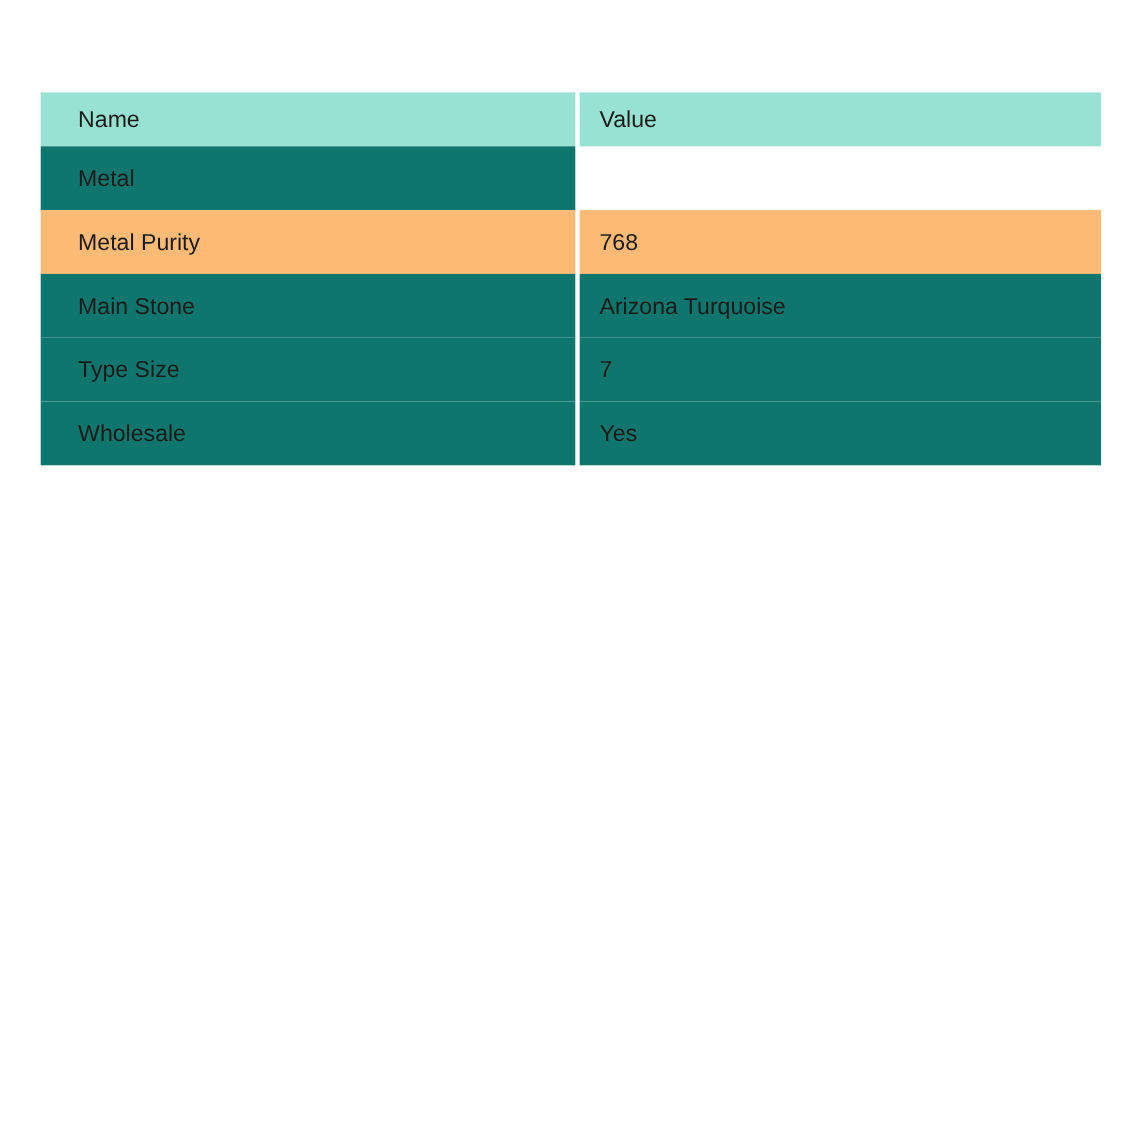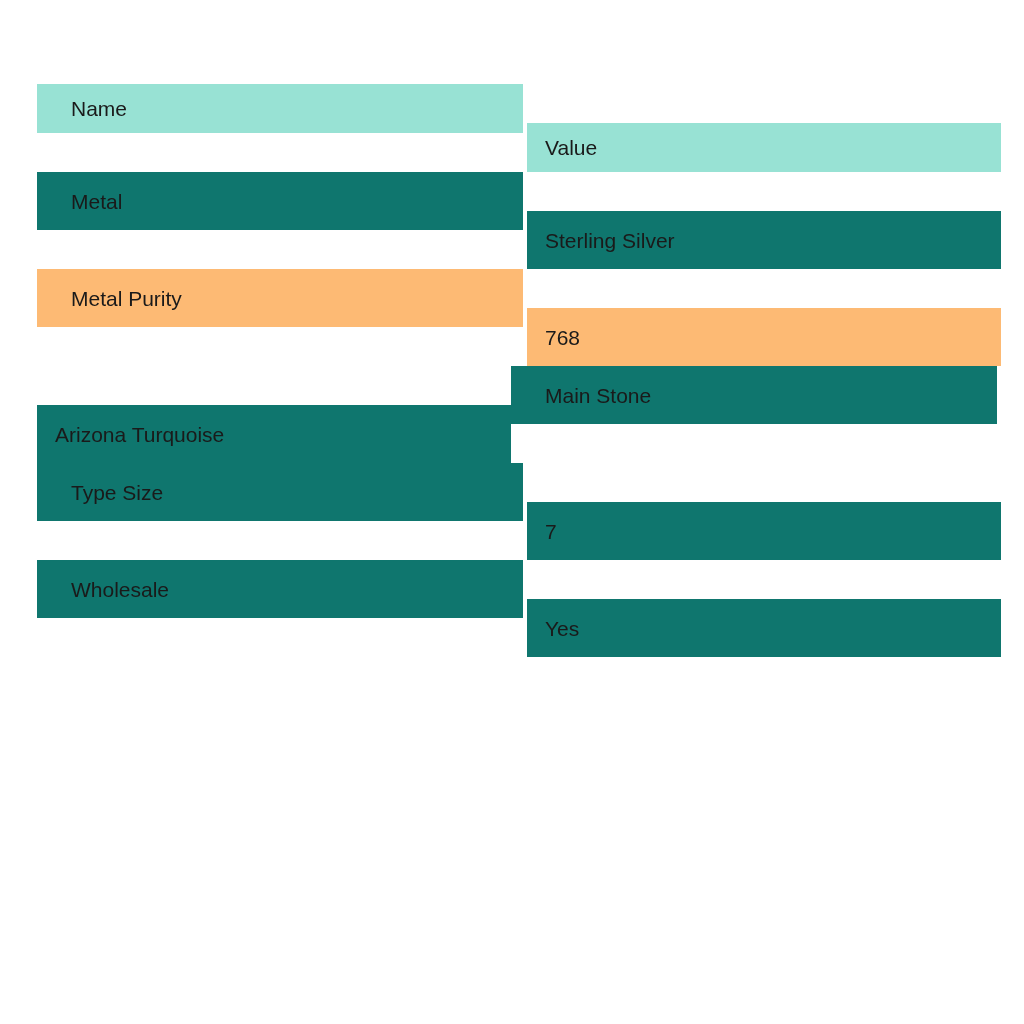--- a/index.html
+++ b/index.html
@@ -34,21 +34,20 @@
     background: #0f766e;
   }
   .cell-name {
     width: 486px;
     margin-right: 4px;   
     padding-left: 34px;
   }
   .cell-value {
     width: 474px;
     padding-left: 18px;
-    margin-top: 39px;
   }
   .t-header .cell {
     background: #98e2d4;
     height: 49px;
     font-weight: 500;
   }
   .t-body .t-row .cell {
     height: 58px;
     font-weight: 400;
   }
@@ -60,31 +59,30 @@
 <body>
 
 <div class="spec-table">
   <div class="t-row t-header">
     <div class="cell cell-name">Name</div>
     <div class="cell cell-value">Value</div>
   </div>
   <div class="t-body" id="table-body">
   <div class="t-row">
     <div class="cell cell-name">Metal</div>
-    <div class="cell cell-value">Sterling Silver</div>
   </div>
 
   <div class="t-row alt">
     <div class="cell cell-name">Metal Purity</div>
     <div class="cell cell-value">768</div>
   </div>
 
   <div class="t-row">
+    <div class="cell cell-name">Main Stone</div>
     <div class="cell cell-value">Arizona Turquoise</div>
-    <div class="cell cell-name">Main Stone</div>
   </div>
 
 
   <div class="t-row">
     <div class="cell cell-name">Type Size</div>
     <div class="cell cell-value">7</div>
   </div>
 
 
   <div class="t-row">

